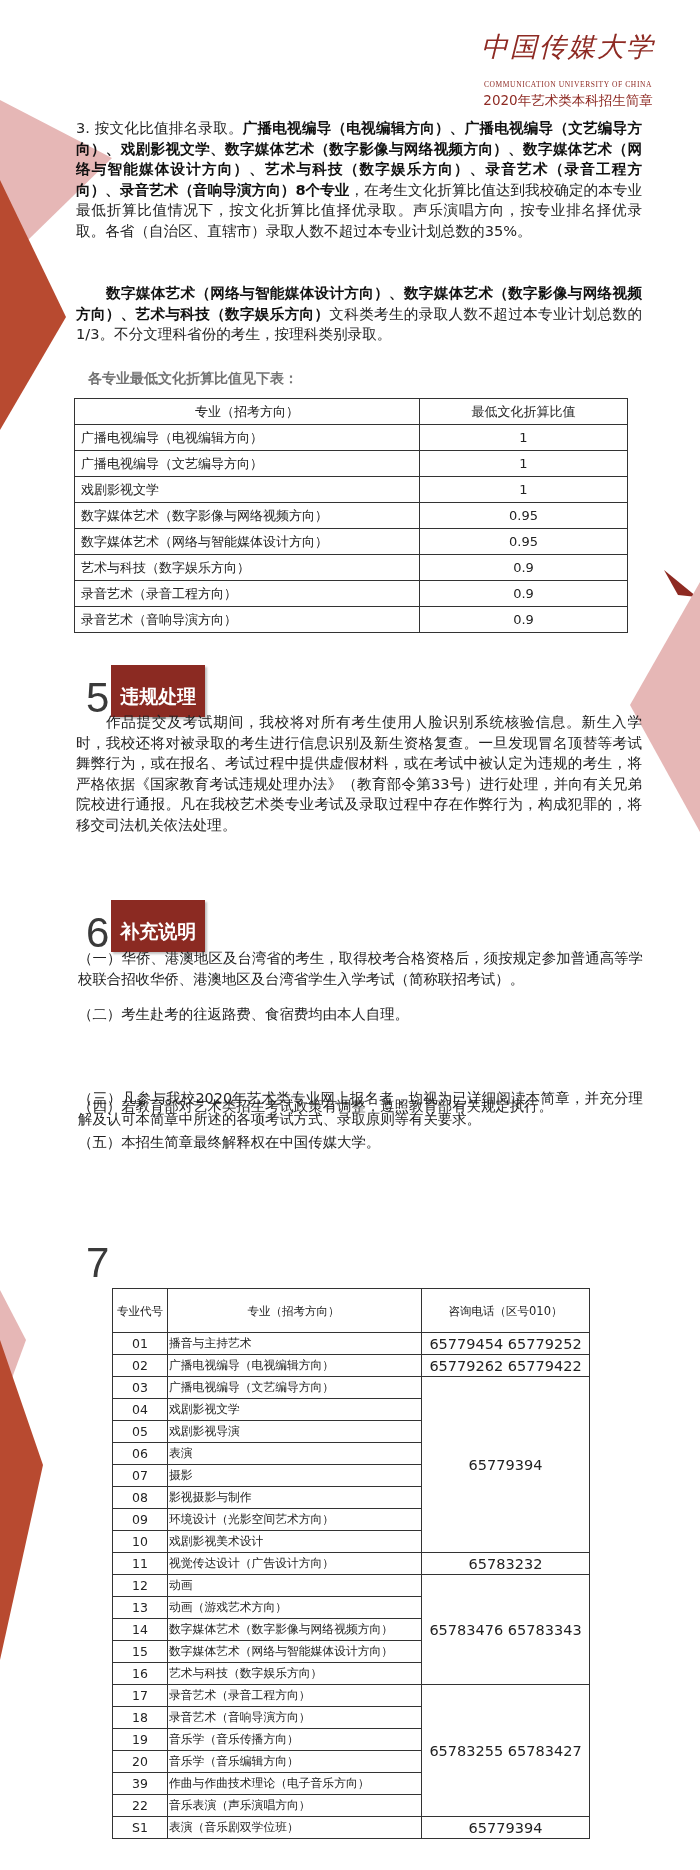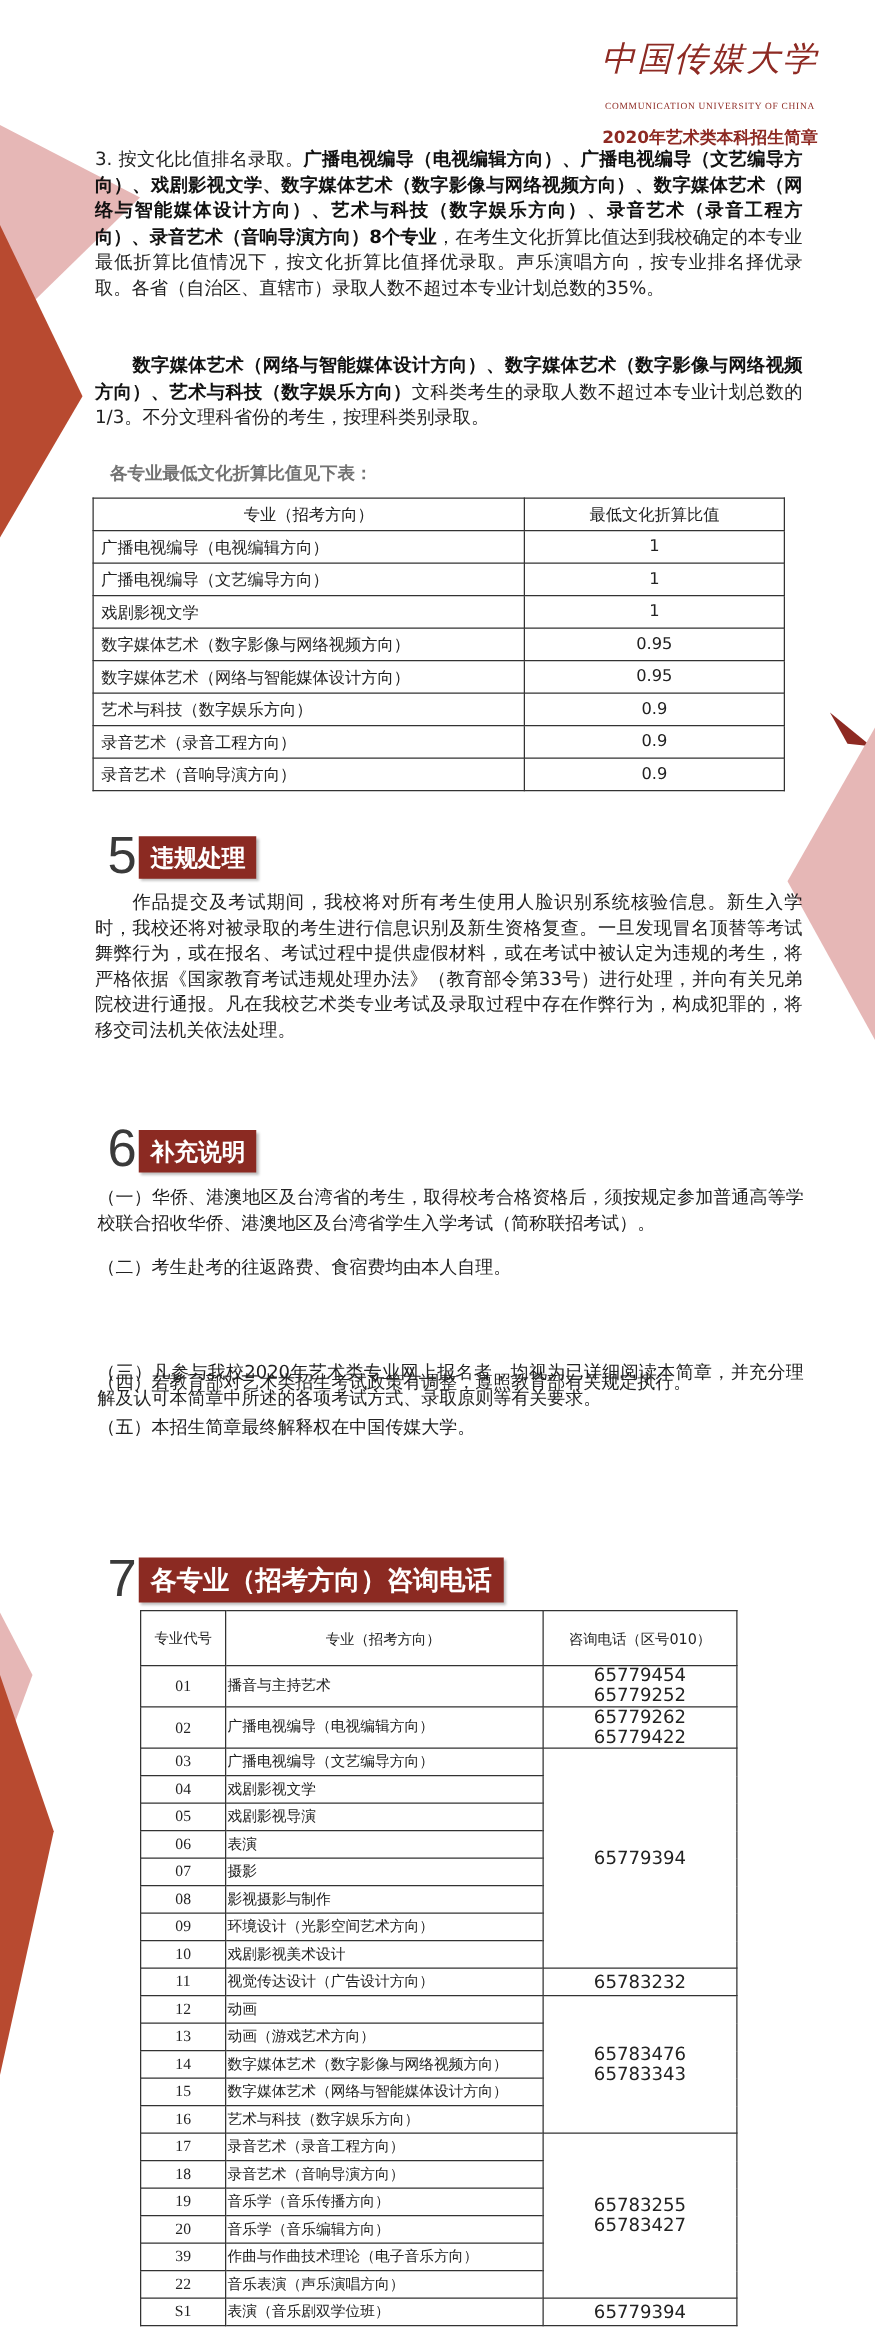--- a/index.html
+++ b/index.html
@@ -4,42 +4,42 @@
 <style>
   * { box-sizing: border-box; margin: 0; padding: 0; }
   html, body { width: 700px; height: 1870px; background: #ffffff; overflow: hidden; }
   body { position: relative; font-family: "DejaVu Sans", "Liberation Sans", sans-serif; color: #222; }
 
   .deco { position: absolute; }
 
   .logo { position: absolute; left: 478px; top: 30px; width: 180px; text-align: center; }
   .logo-cn { font-family: Liberation Serif, serif; color: #8e2a23; font-size: 27px; letter-spacing: 2px; line-height: 34px; font-style: italic; }
   .logo-en { font-family: "Liberation Serif", "DejaVu Serif", serif; color: #8e2a23; font-size: 7.5px; letter-spacing: 0.6px; line-height: 10px; margin-top: 16px; }
-  .logo-sub { color: #8e2a23; font-weight: bold; font-size: 13.5px; line-height: 18px; margin-top: 11px; }
+  .logo-sub { color: #8e2a23; font-weight: normal; font-size: 13.5px; line-height: 18px; margin-top: 1px; }
 
   .para { position: absolute; left: 76px; width: 566px; font-size: 14.6px; line-height: 20.5px; color: #222; text-align: justify; }
   .para b { font-weight: bold; color: #111; }
 
   .table-title { position: absolute; left: 88px; top: 370px; color: #737373; font-weight: bold; font-size: 14px; }
 
   table { border-collapse: collapse; position: absolute; }
   .t1 { left: 74px; top: 398px; width: 554px; }
   .t1 td { border: 1.2px solid #333; height: 26px; font-size: 13px; color: #222; padding: 0 6px; }
   .t1 td.c1 { width: 345px; }
   .t1 td.c2 { text-align: center; }
   .t1 tr.head td { text-align: center; }
 
   .sec-head { position: absolute; display: flex; align-items: flex-end; }
   .sec-num { font-family: "Liberation Sans", "DejaVu Sans", sans-serif; font-size: 42px; color: #3a3a3a; line-height: 38px; margin-right: 2px; }
-  .sec-title { background: #8b2a22; color: #fff; font-weight: bold; font-size: 19px; line-height: 33px; height: 34px; padding: 2px 9px; box-shadow: 2px 2px 2px rgba(0,0,0,0.25); }
+  .sec-title { background: #8b2a22; color: #fff; font-weight: bold; font-size: 19px; line-height: 33px; height: 52px; padding: 15px 9px; box-shadow: 2px 2px 2px rgba(0,0,0,0.25); }
   .sec-title.big { font-size: 21px; line-height: 36px; height: 36px; padding: 0 10px 0 9px; }
 
   .t2 { left: 112px; top: 1288px; width: 478px; }
   .t2 td { border: 1.2px solid #333; font-size: 12px; color: #222; height: 22px; padding: 0 3px; }
-  .t2 td.code { width: 68px; text-align: center; font-size: 12.5px; font-family: Liberation Serif, serif; }
+  .t2 td.code { width: 55px; text-align: center; font-size: 12.5px; }
   .t2 td.major { width: 254px; font-size: 11.8px; padding-left: 1px; }
   .t2 td.phone { text-align: center; font-size: 14.5px; }
   .t2 tr.head td { height: 44px; font-size: 11.5px; text-align: center; line-height: 14px; }
 </style>
 </head>
 <body>
 
 <svg class="deco" width="700" height="1870" style="left:0;top:0;">
 
   <polygon points="0,100 112,158 28,240 0,236" fill="#e6b7b6"></polygon>
@@ -122,21 +122,20 @@
   <span class="sec-title">补充说明</span>
 </div>
 <div class="para" style="top:948px; left:78px; width:565px; font-size:14.4px;">（一）华侨、港澳地区及台湾省的考生，取得校考合格资格后，须按规定参加普通高等学校联合招收华侨、港澳地区及台湾省学生入学考试（简称联招考试）。</div>
 <div class="para" style="top:1004px; left:78px; width:565px; font-size:14.4px;">（二）考生赴考的往返路费、食宿费均由本人自理。</div>
 <div class="para" style="top:1040px; left:78px; width:565px; font-size:14.4px;margin-top:48px;">（三）凡参与我校2020年艺术类专业网上报名者，均视为已详细阅读本简章，并充分理解及认可本简章中所述的各项考试方式、录取原则等有关要求。</div>
 <div class="para" style="top:1096px; left:78px; width:565px; font-size:14.4px;">（四）若教育部对艺术类招生考试政策有调整，遵照教育部有关规定执行。</div>
 <div class="para" style="top:1132px; left:78px; width:565px; font-size:14.4px;">（五）本招生简章最终解释权在中国传媒大学。</div>
 
 <div class="sec-head" style="left:86px; top:1244px;">
   <span class="sec-num">7</span>
-  <span class="sec-title big">各专业（招考方向）咨询电话</span>
 </div>
 
 <table class="t2">
   <tbody>
       <tr class="head">
     <td class="code" style="font-size:11.5px;">专业代号</td>
     <td class="major" style="text-align:center;">专业（招考方向）</td>
     <td class="phone" style="font-size:11.5px;">咨询电话（区号010）</td>
   </tr>
   <tr>

